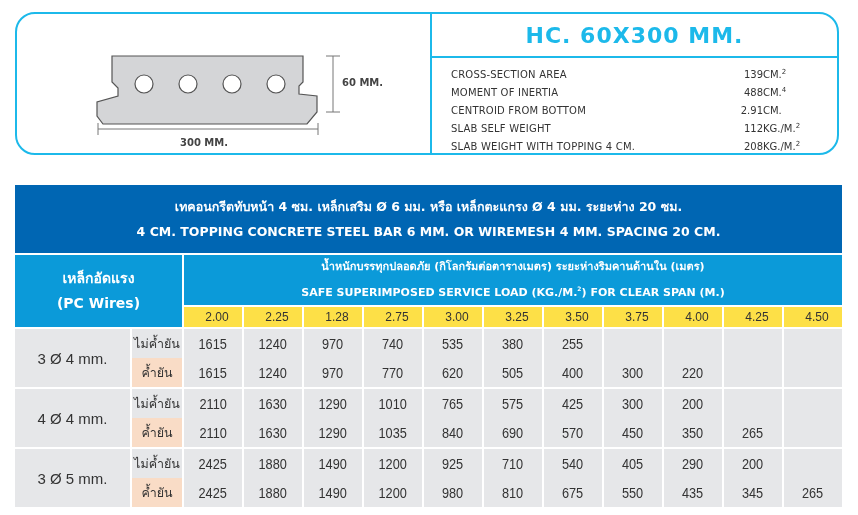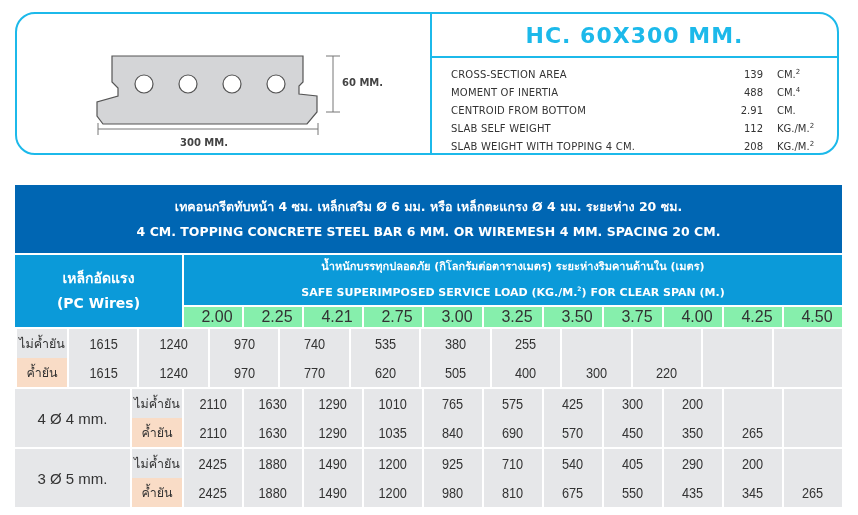--- a/index.html
+++ b/index.html
@@ -11,33 +11,33 @@
   .card-divider-h { position:absolute; left:415px; right:0; top:42px; height:2px; background:#1cb9ea; }
   .card-title { position:absolute; left:415px; right:0; top:0; height:42px; display:flex; align-items:center; justify-content:center; color:#1cb9ea; font-family:"DejaVu Sans", sans-serif; font-size:22px; font-weight:bold; letter-spacing:1px; }
 
   .drawing { position:absolute; left:0; top:0; width:413px; height:127px; }
   .dim-label { position:absolute; font-family:"DejaVu Sans", sans-serif; font-size:10px; font-weight:bold; color:#444; }
 
   .specs { position:absolute; left:435px; top:50px; width:390px; }
   .spec-row { display:flex; height:18px; align-items:flex-end; font-family:"DejaVu Sans", sans-serif; font-size:10px; color:#333; }
   .spec-label { width:262px; letter-spacing:0.2px; }
   .spec-value { width:50px; text-align:right; }
-  .spec-unit { margin-left:14px; }
+  .spec-unit { }
   .spec-unit sup { font-size:7px; }
 
   
   .tbl { position:absolute; left:15px; top:185px; width:827px; }
   .band { background:#0066b3; color:#fff; text-align:center; font-family:"DejaVu Sans", sans-serif; font-weight:bold; height:68px; display:flex; flex-direction:column; justify-content:center; font-size:12.5px; line-height:25px; }
   .hdr { display:flex; margin-top:2px; }
   .hdr-left { width:167px; background:#0b9ad9; color:#fff; display:flex; flex-direction:column; align-items:center; justify-content:center; font-family:"DejaVu Sans", sans-serif; font-weight:bold; font-size:14px; line-height:25px; height:72px; box-sizing:border-box; }
   .hdr-right { flex:1; margin-left:2px; display:flex; flex-direction:column; }
   .hdr-top { background:#0b9ad9; color:#fff; height:50px; display:flex; flex-direction:column; justify-content:center; text-align:center; font-family:"DejaVu Sans", sans-serif; font-weight:bold; font-size:11px; line-height:22px; }
   .hdr-top sup { font-size:6px; }
   .spans { display:flex; height:20px; margin-top:2px; }
-  .span-cell { flex:1; background:#86efac; margin-left:2px; display:flex; align-items:center; justify-content:center; font-size:16px; color:#333;padding-left:8px; }
+  .span-cell { flex:1; background:#fde047; margin-left:2px; display:flex; align-items:center; justify-content:center; font-size:12px; color:#333;padding-left:8px; }
   .span-cell:first-child { margin-left:0; }
 
   .group { display:flex; margin-top:2px; }
   .group-label { width:115px; background:#e6e7e9; display:flex; align-items:center; justify-content:center; font-size:15px; color:#333; }
   .group-rows { flex:1; display:flex; flex-direction:column; margin-left:2px; }
   .row { display:flex; height:29px;border-radius:11px; }
   .row + .row { margin-top:0; }
   .cond { width:50px; display:flex; align-items:center; justify-content:center; font-size:12.5px; color:#333; background:#e6e7e9; }
   .cond.support { background:#f9dcc6; }
   .val { flex:1; background:#e6e7e9; margin-left:2px; display:flex; align-items:center; justify-content:center; font-family:"Liberation Sans", sans-serif; font-size:15px; color:#333; transform:scaleX(0.85); }
@@ -116,35 +116,36 @@
       <div>(PC Wires)</div>
     </div>
     <div class="hdr-right">
       <div class="hdr-top">
         <div>น้ำหนักบรรทุกปลอดภัย (กิโลกรัมต่อตารางเมตร) ระยะห่างริมคานด้านใน (เมตร)</div>
         <div><span>SAFE SUPERIMPOSED SERVICE LOAD (KG./M.</span><sup>2</sup><span>) FOR CLEAR SPAN (M.)</span></div>
       </div>
       <div class="spans">
         <div class="span-cell">2.00</div>
         <div class="span-cell">2.25</div>
-        <div class="span-cell">4.21</div>
+        <div class="span-cell">1.28</div>
         <div class="span-cell">2.75</div>
         <div class="span-cell">3.00</div>
         <div class="span-cell">3.25</div>
         <div class="span-cell">3.50</div>
         <div class="span-cell">3.75</div>
         <div class="span-cell">4.00</div>
         <div class="span-cell">4.25</div>
         <div class="span-cell">4.50</div>
       </div>
     </div>
   </div>
 
   <div id="groups">
       <div class="group">
+        <div class="group-label">3 Ø 4 mm.</div>
         <div class="group-rows">
           <div class="row">
             <div class="cond">ไม่ค้ำยัน</div>
             <div class="vals">
               <div class="val">
                 <span>1615</span>
               </div>
               <div class="val">
                 <span>1240</span>
               </div>

